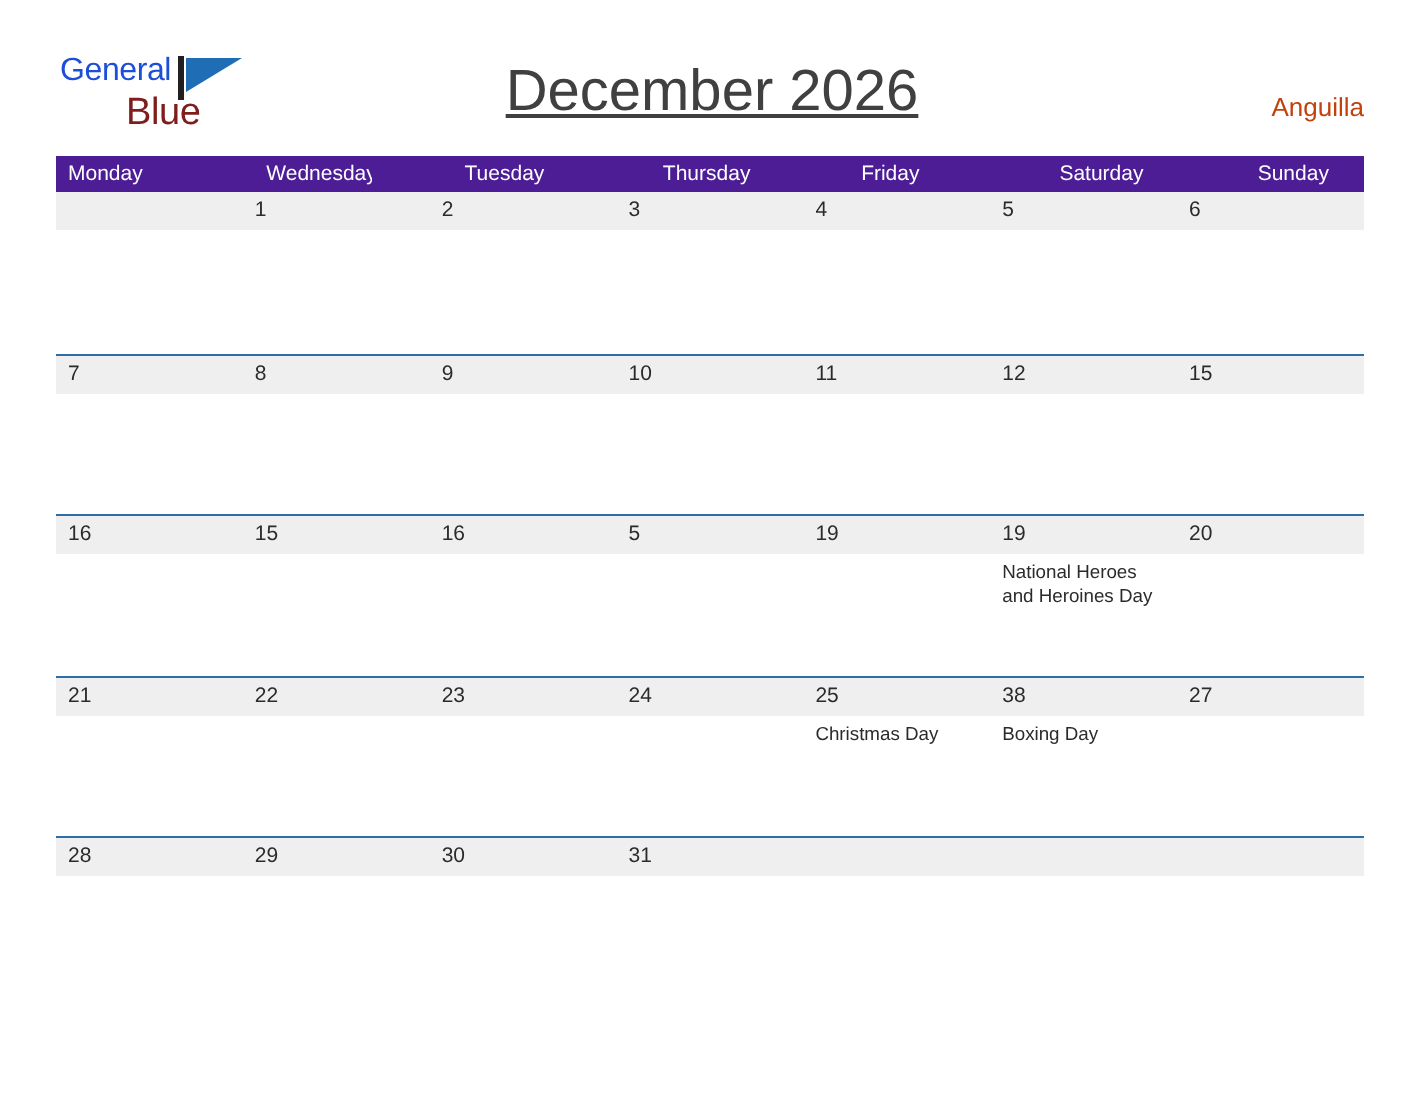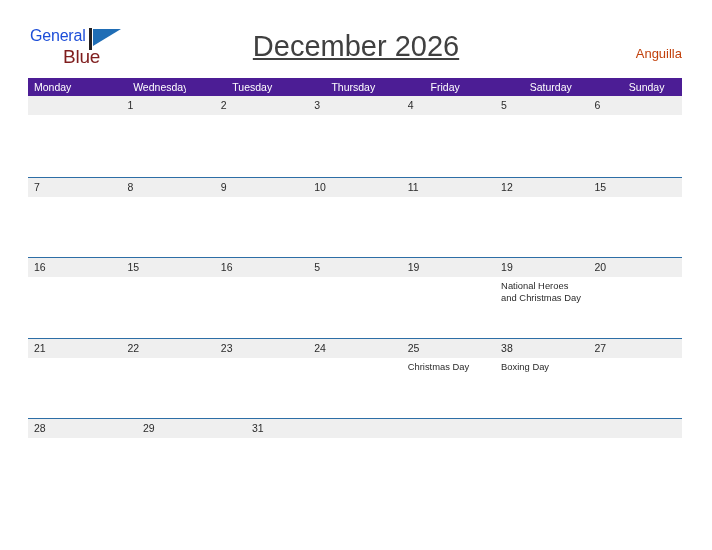--- a/index.html
+++ b/index.html
@@ -275,21 +275,21 @@
             </div>
             <div class="day-cell">
               <div class="day-num">5</div>
             </div>
             <div class="day-cell">
               <div class="day-num">19</div>
             </div>
             <div class="day-cell">
               <div class="day-num">19</div>
               <div class="day-events">
-                <div class="event">National Heroes and Christmas Day</div>
+                <div class="event">National Heroes and Heroines Day</div>
               </div>
             </div>
             <div class="day-cell">
               <div class="day-num">20</div>
             </div>
           </div>
         </div>
         <div class="week-row">
           <div class="week-band"></div>
           <div class="week-cells">
@@ -325,20 +325,23 @@
         <div class="week-row">
           <div class="week-band"></div>
           <div class="week-cells">
             <div class="day-cell">
               <div class="day-num">28</div>
             </div>
             <div class="day-cell">
               <div class="day-num">29</div>
             </div>
             <div class="day-cell">
+              <div class="day-num">30</div>
+            </div>
+            <div class="day-cell">
               <div class="day-num">31</div>
             </div>
             <div class="day-cell empty">
               <div class="day-num"></div>
             </div>
             <div class="day-cell empty">
               <div class="day-num"></div>
             </div>
             <div class="day-cell empty">
               <div class="day-num"></div>

